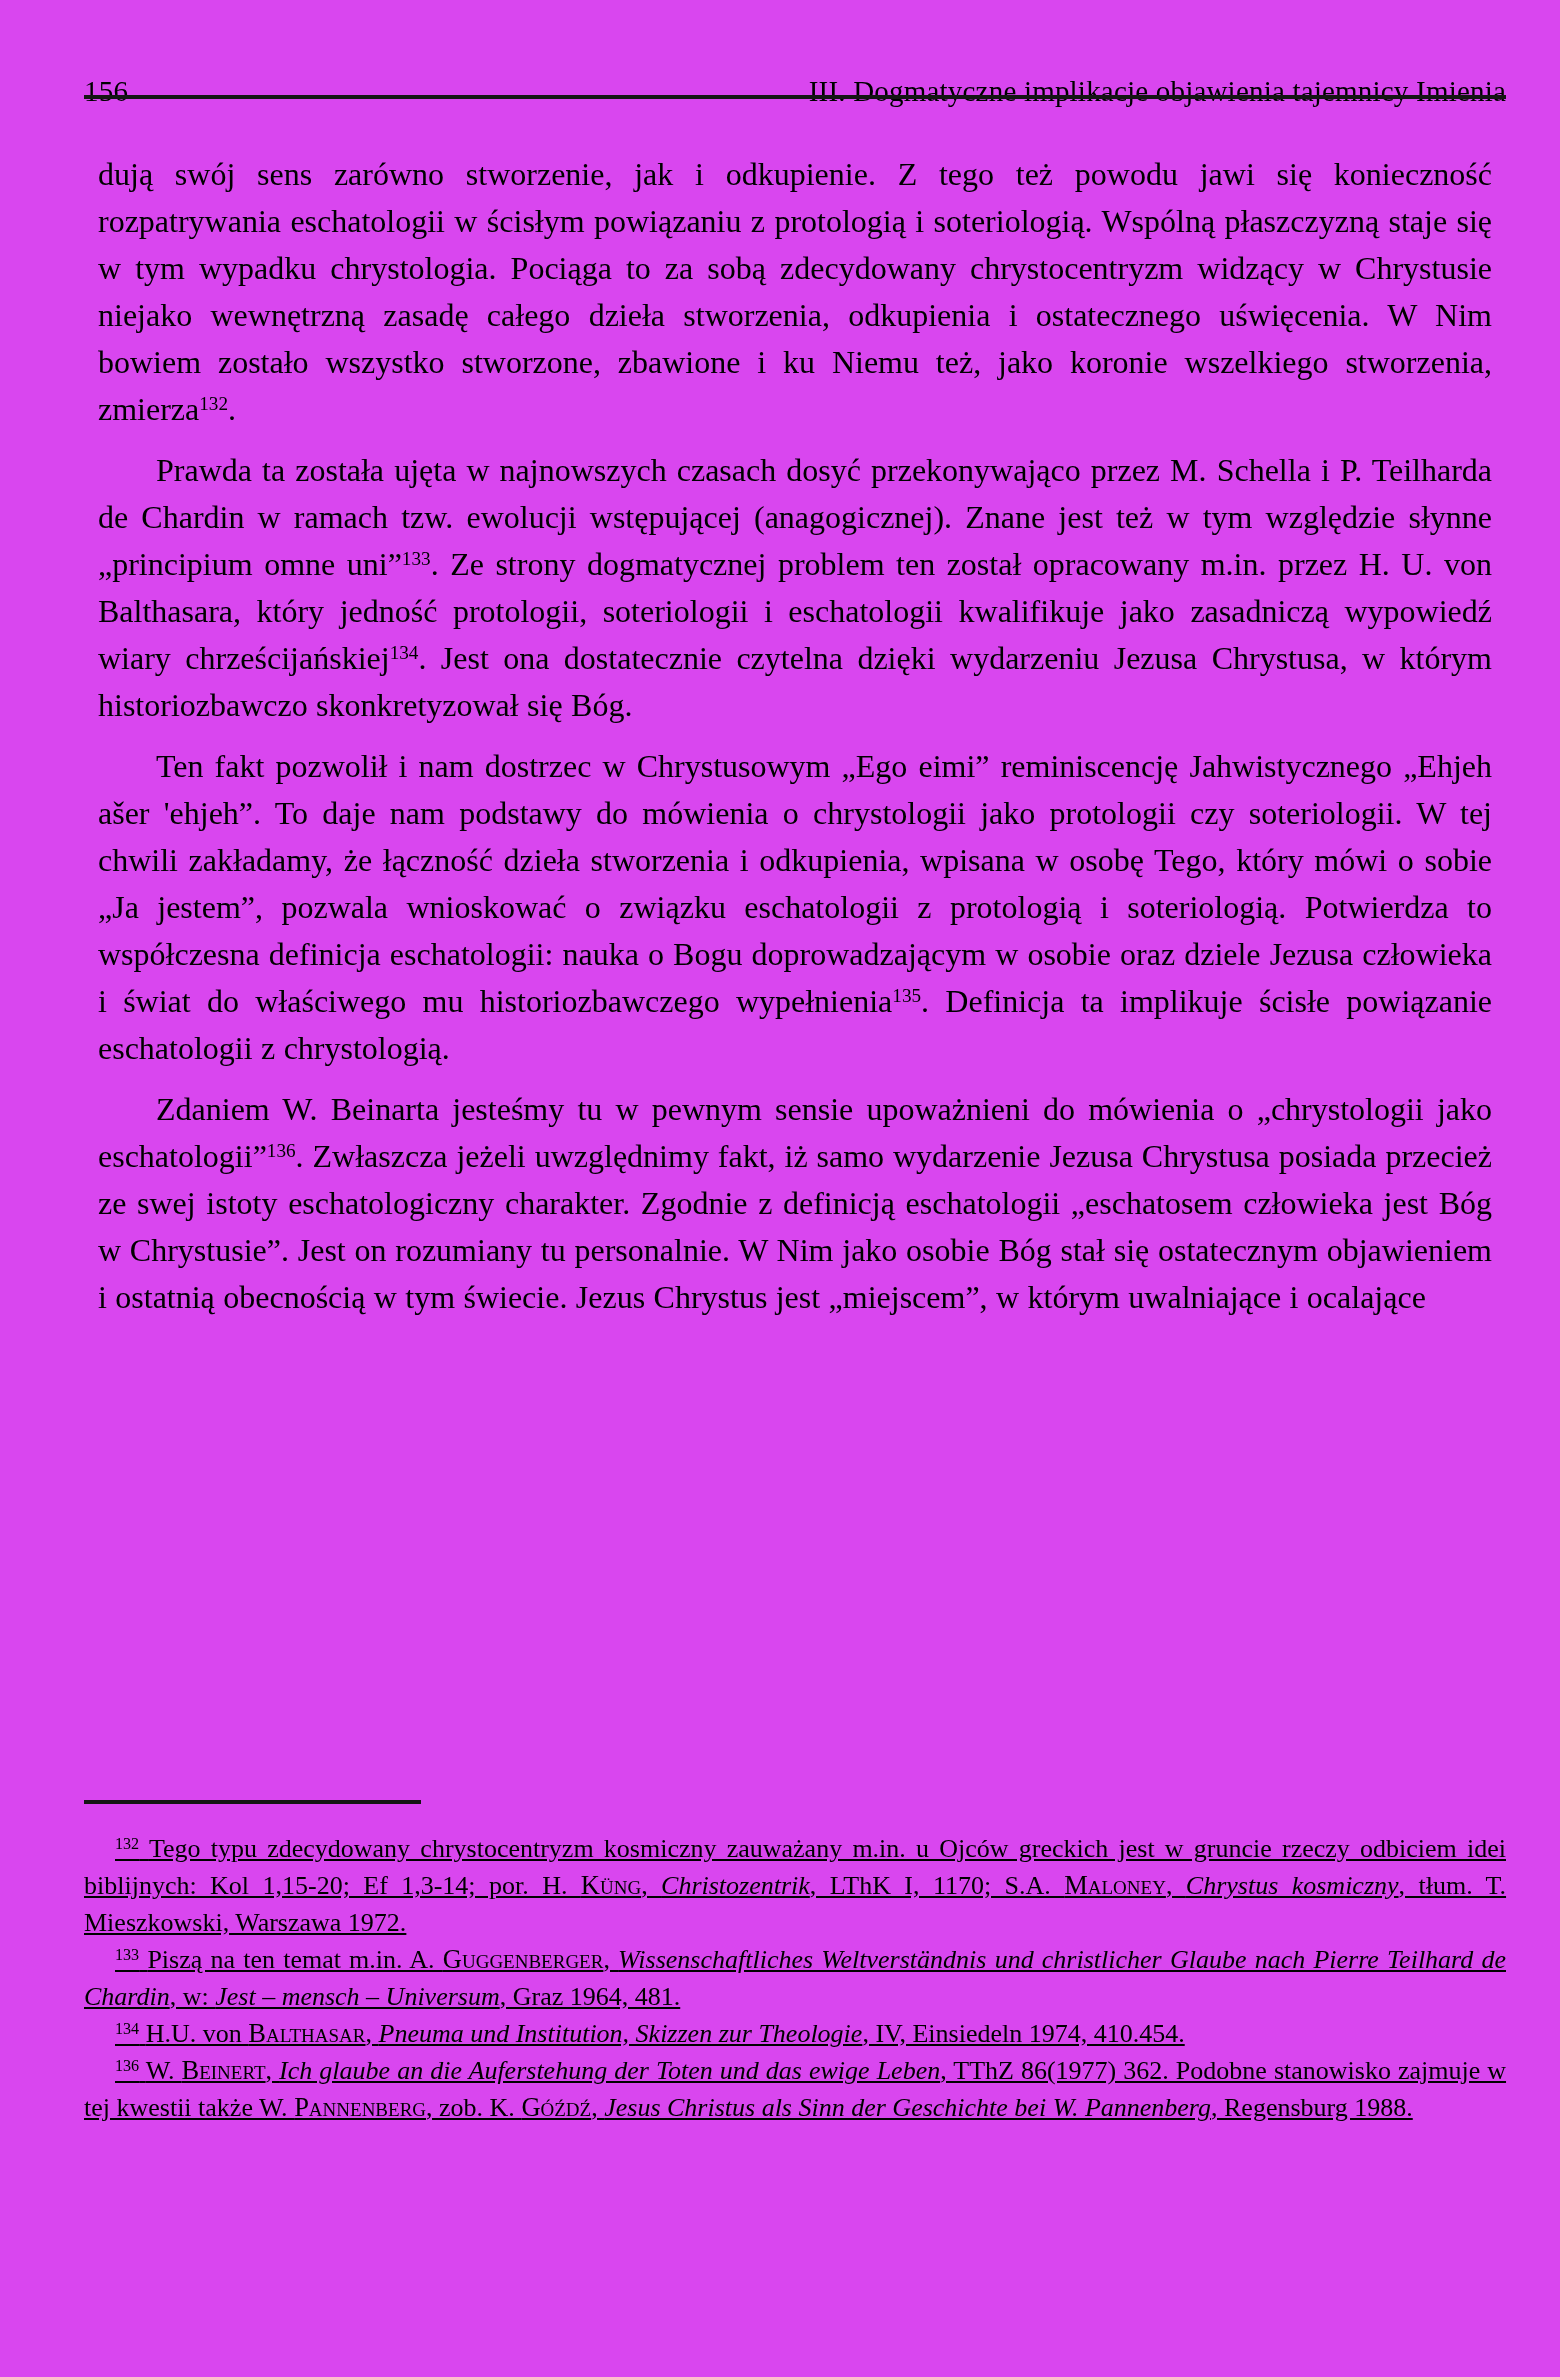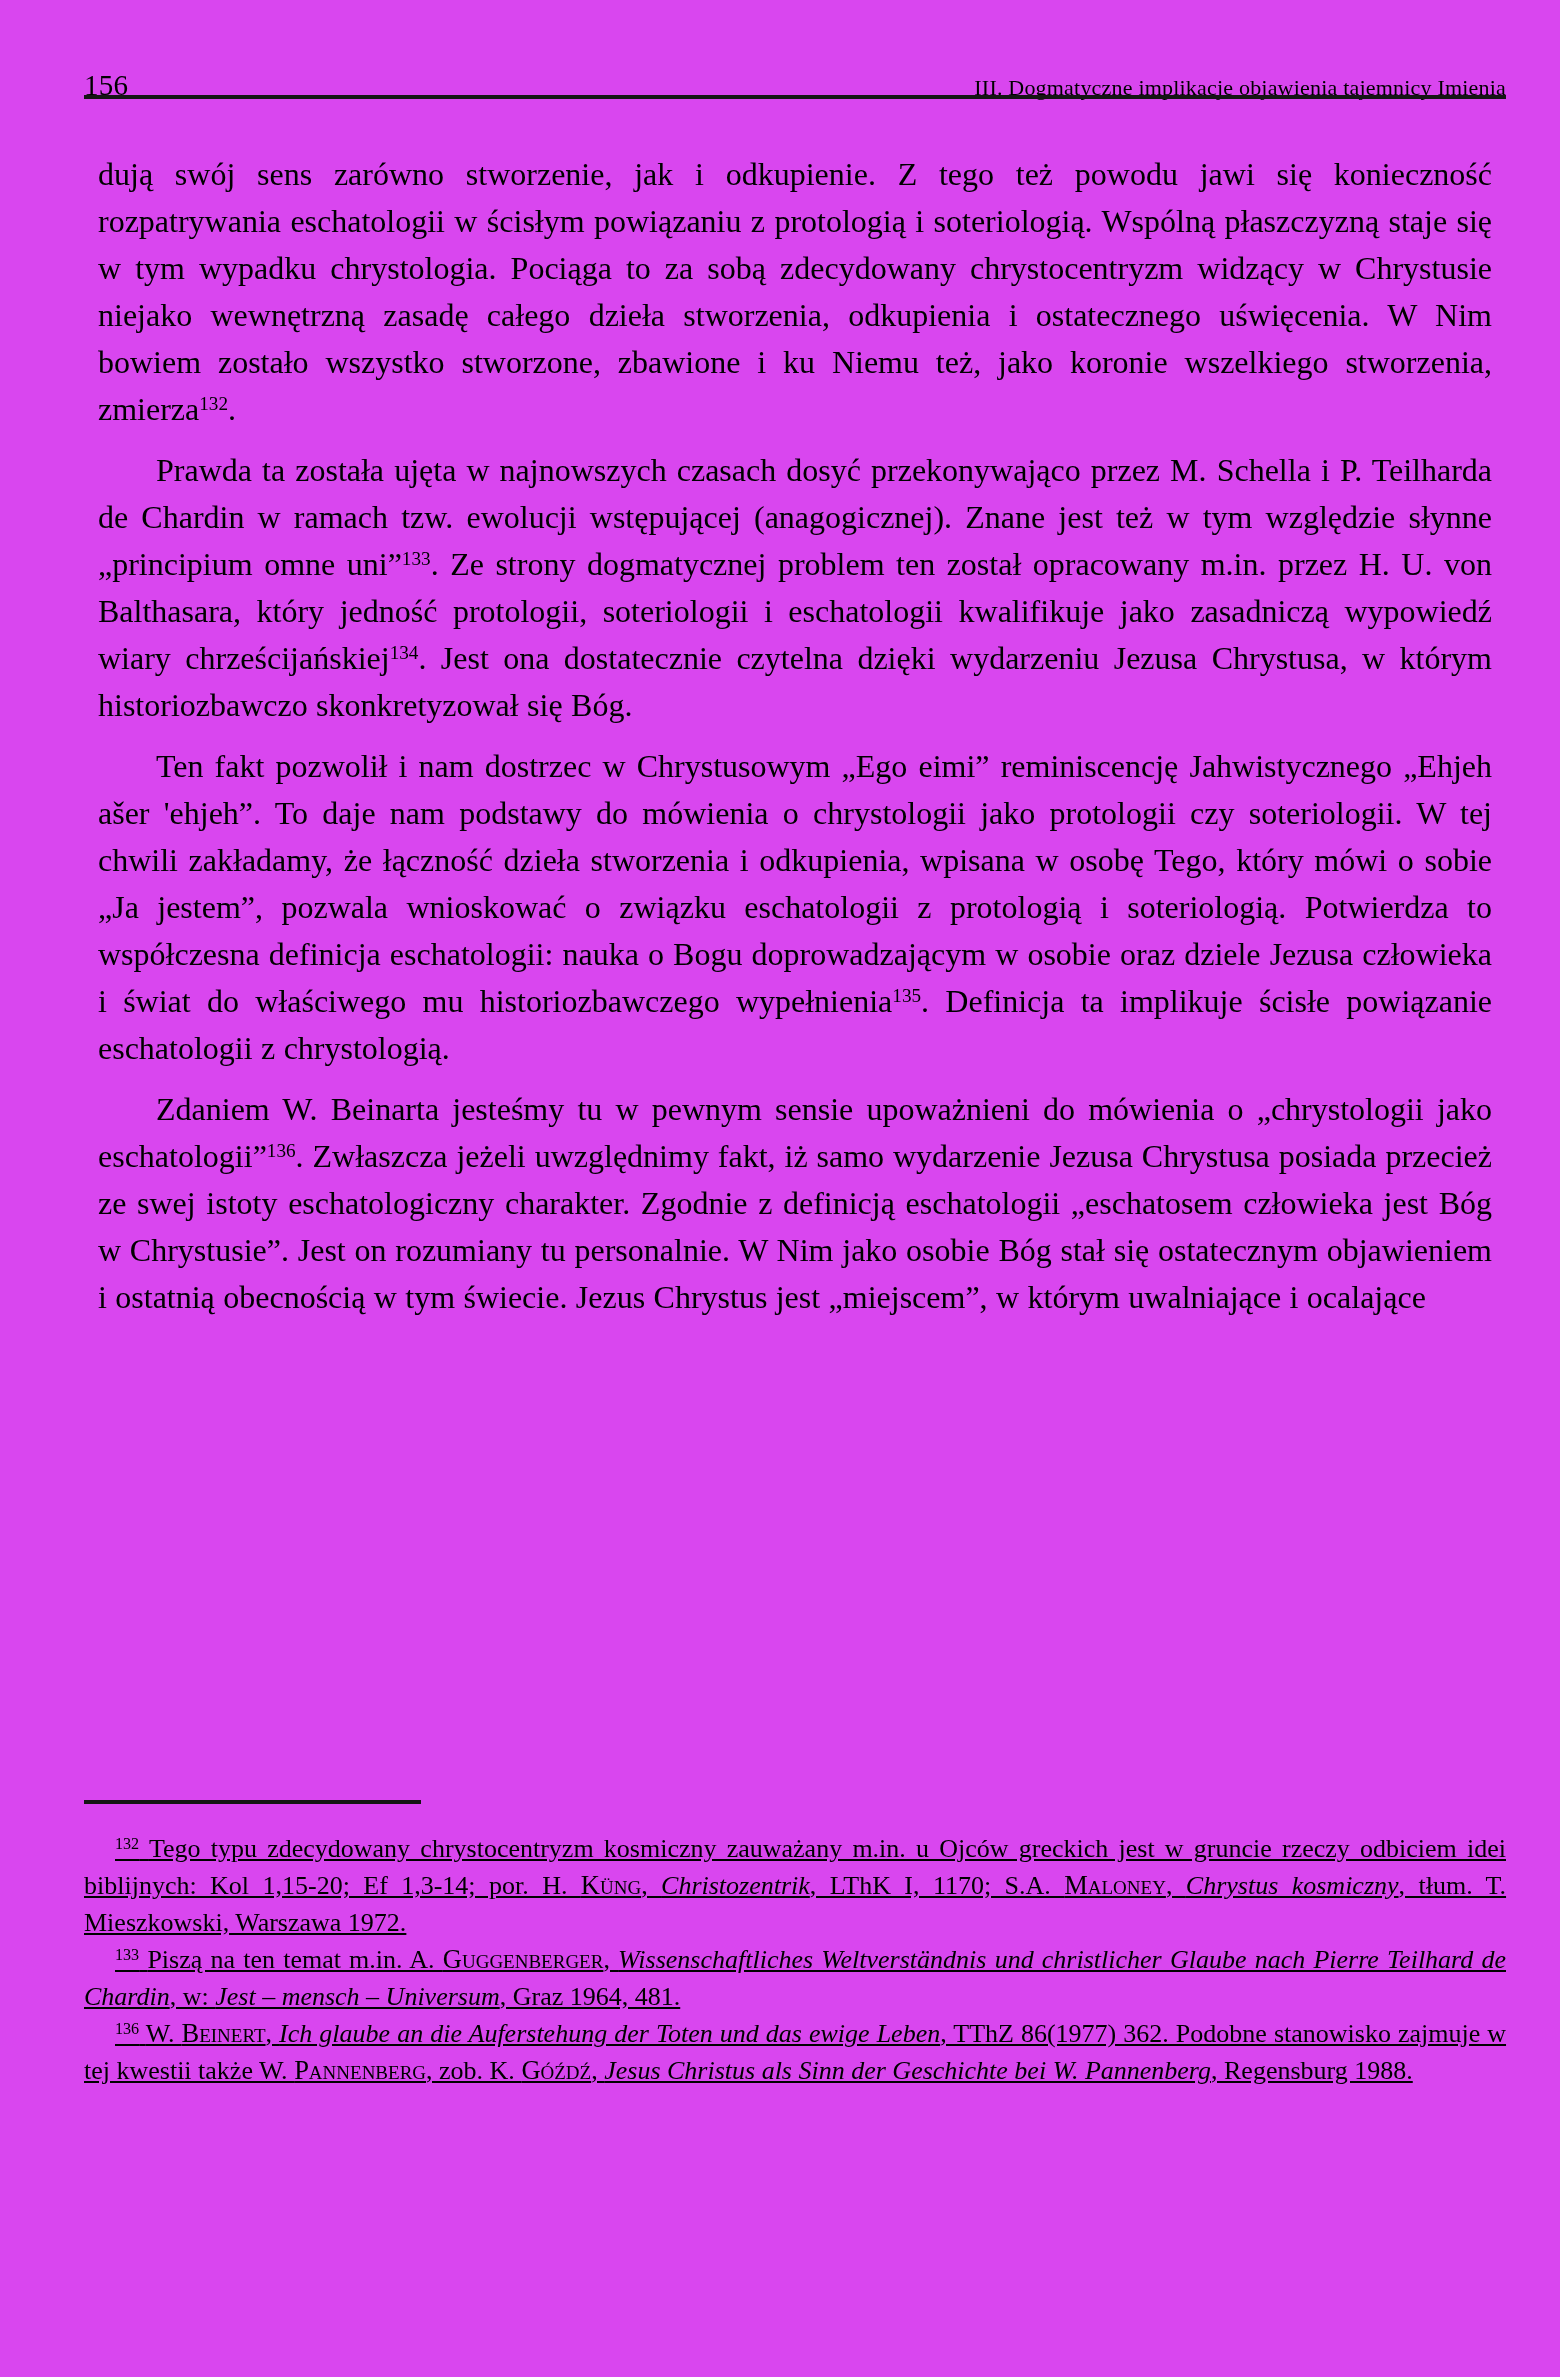--- a/index.html
+++ b/index.html
@@ -30,21 +30,21 @@
     align-items: baseline;
     justify-content: space-between;
     font-size: 29px;
     line-height: 1.0;
     letter-spacing: 0.2px;
   }
   .runhead-folio {
     font-size: 29px;
   }
   .runhead-title {
-    font-size: 22px;
+    font-size: 29px;
     white-space: nowrap;
     margin-top: 47px;
   }
   .head-rule {
     position: absolute;
     left: 84px;
     top: 95px;
     width: 1422px;
     height: 3.9px;
     background: #151515;
@@ -135,17 +135,18 @@
     <p class="ind">
       <span>Zdaniem W. Beinarta jesteśmy tu w pewnym sensie upoważnieni do mówienia o „chrystologii jako eschatologii”</span><sup>136</sup><span>. Zwłaszcza jeżeli uwzględnimy fakt, iż samo wydarzenie Jezusa Chrystusa posiada przecież ze swej istoty eschatologiczny charakter. Zgodnie z definicją eschatologii „eschatosem człowieka jest Bóg w Chrystusie”. Jest on rozumiany tu personalnie. W Nim jako osobie Bóg stał się ostatecznym objawieniem i ostatnią obecnością w tym świecie. Jezus Chrystus jest „miejscem”, w którym uwalniające i ocalające</span>
     </p>
   </div>
 
   <div class="fn-rule"></div>
 
   <div class="footnotes" id="footnotes">
       <p><sup>132</sup> <span>Tego typu zdecydowany chrystocentryzm kosmiczny zauważany m.in. u Ojców greckich jest w gruncie rzeczy odbiciem idei biblijnych: Kol 1,15-20; Ef 1,3-14; por. H. </span><span class="sc">Küng</span><span>, </span><i>Christozentrik</i><span>, LThK I, 1170; S.A. </span><span class="sc">Maloney</span><span>, </span><i>Chrystus kosmiczny</i><span>, tłum. T. Mieszkowski, Warszawa 1972.</span></p>
       <p><sup>133</sup> <span>Piszą na ten temat m.in. A. </span><span class="sc">Guggenberger</span><span>, </span><i>Wissenschaftliches Weltverständnis und christlicher Glaube nach Pierre Teilhard de Chardin</i><span>, w: </span><i>Jest – mensch – Universum</i><span>, Graz 1964, 481.</span></p>
+      <p><sup>134</sup> <span>H.U. von </span><span class="sc">Balthasar</span><span>, </span><i>Pneuma und Institution, Skizzen zur Theologie</i><span>, IV, Einsiedeln 1974, 410.454.</span></p>
       <p><sup>136</sup> <span>W. </span><span class="sc">Beinert</span><span>, </span><i>Ich glaube an die Auferstehung der Toten und das ewige Leben</i><span>, TThZ 86(1977) 362. Podobne stanowisko zajmuje w tej kwestii także W. </span><span class="sc">Pannenberg</span><span>, zob. K. </span><span class="sc">Góźdź</span><span>, </span><i>Jesus Christus als Sinn der Geschichte bei W. Pannenberg</i><span>, Regensburg 1988.</span></p>
     </div>
 
 </div>
 
 
 </body></html>

